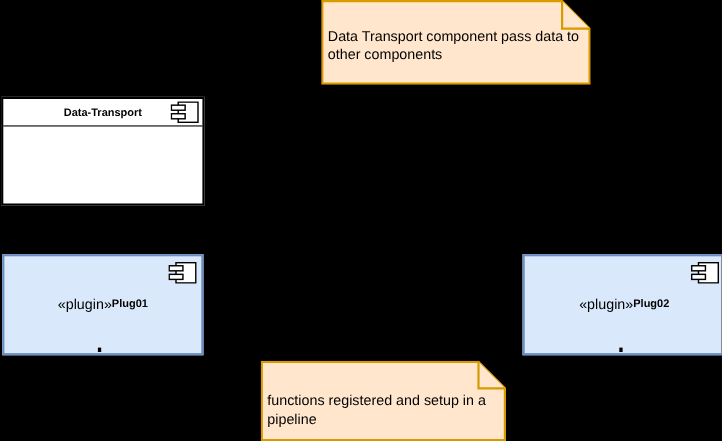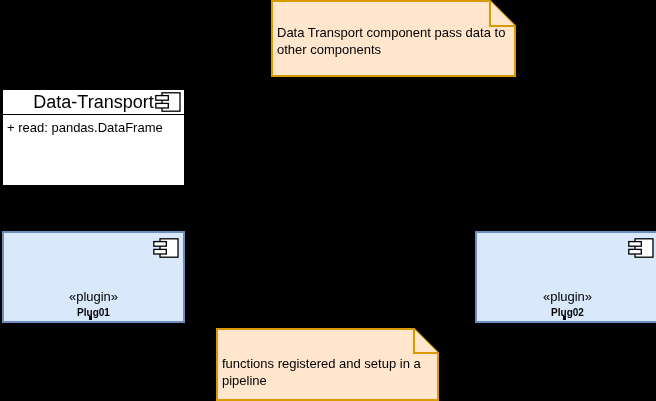--- a/index.html
+++ b/index.html
@@ -10,21 +10,21 @@
   .canvas {
     position: relative;
     width: 656px;
     height: 401px;
     background: var(--background);
     overflow: hidden;
     color: var(--text);
   }
 
   
-  .note { position: absolute; }
+  .note { position: absolute; margin-left: 21px; }
   .note svg { position: absolute; left: 0; top: 0; display: block; }
   .note-body { fill: var(--note-fill); stroke: var(--note-border); stroke-width: 2; }
   .note-fold { fill: var(--note-fill); stroke: var(--note-border); stroke-width: 2; }
   .note-text {
     position: absolute; left: 0; top: 0; right: 0; bottom: 0;
     display: flex; align-items: center;
     padding: 4px 6px 0 6px;
     font-size: 13px; line-height: 17px;
     color: var(--text);
   }
@@ -33,32 +33,32 @@
   .component-box {
     position: absolute;
     background: var(--component-fill);
     border: 2px solid var(--component-border);
   }
   .component-title {
     position: relative;
     height: 24px;
     border-bottom: 1px solid var(--component-border);
     display: flex; align-items: center; justify-content: center;
-    font-size: 18px; font-weight: normal;
+    font-size: 10px; font-weight: bold;
   }
   .component-attrs { padding: 5px 4px 0 4px; }
   .attr-line { font-size: 13px; line-height: 15px; white-space: nowrap; }
 
   
   .plugin-box {
     position: absolute;
     background: var(--plugin-fill);
     border: 2px solid var(--plugin-border);
-    display: flex; flex-direction: column;
-    align-items: center; justify-content: flex-end;
+    display: flex; flex-direction: row;
+    align-items: center; justify-content: center;
   }
   .stereotype { font-size: 13px; line-height: 16px; }
   .plugin-name { font-size: 10px; line-height: 16px; font-weight: bold; }
 
   
   .cmp-icon { position: absolute; }
   .cmp-icon rect { fill: #ffffff; stroke: #000000; stroke-width: 1.3; }
 
   
   .tick { position: absolute; width: 3px; height: 4px; background: #000000; }
@@ -79,21 +79,20 @@
   <div class="component-box" style="left:1px; top:88px; width:181px; height:95px;">
     <div class="component-title">
       <span>Data-Transport</span>
       <svg class="cmp-icon" style="right:3px; top:2px;" width="26" height="20" viewBox="0 0 26 20">
         <rect x="7" y="0.8" width="18" height="18.4"></rect>
         <rect x="0.8" y="3.6" width="12.5" height="4.6"></rect>
         <rect x="0.8" y="11.4" width="12.5" height="4.6"></rect>
       </svg>
     </div>
     <div class="component-attrs">
-      <div class="attr-line">+ read: pandas.DataFrame</div>
     </div>
   </div>
 
   <div class="plugin-box" style="left:2px; top:231px; width:179px; height:88px;">
     <svg class="cmp-icon" style="right:4px; top:5px;" width="26" height="20" viewBox="0 0 26 20">
       <rect x="7" y="0.8" width="18" height="18.4"></rect>
       <rect x="0.8" y="3.6" width="12.5" height="4.6"></rect>
       <rect x="0.8" y="11.4" width="12.5" height="4.6"></rect>
     </svg>
     <div class="stereotype">«plugin»</div>

